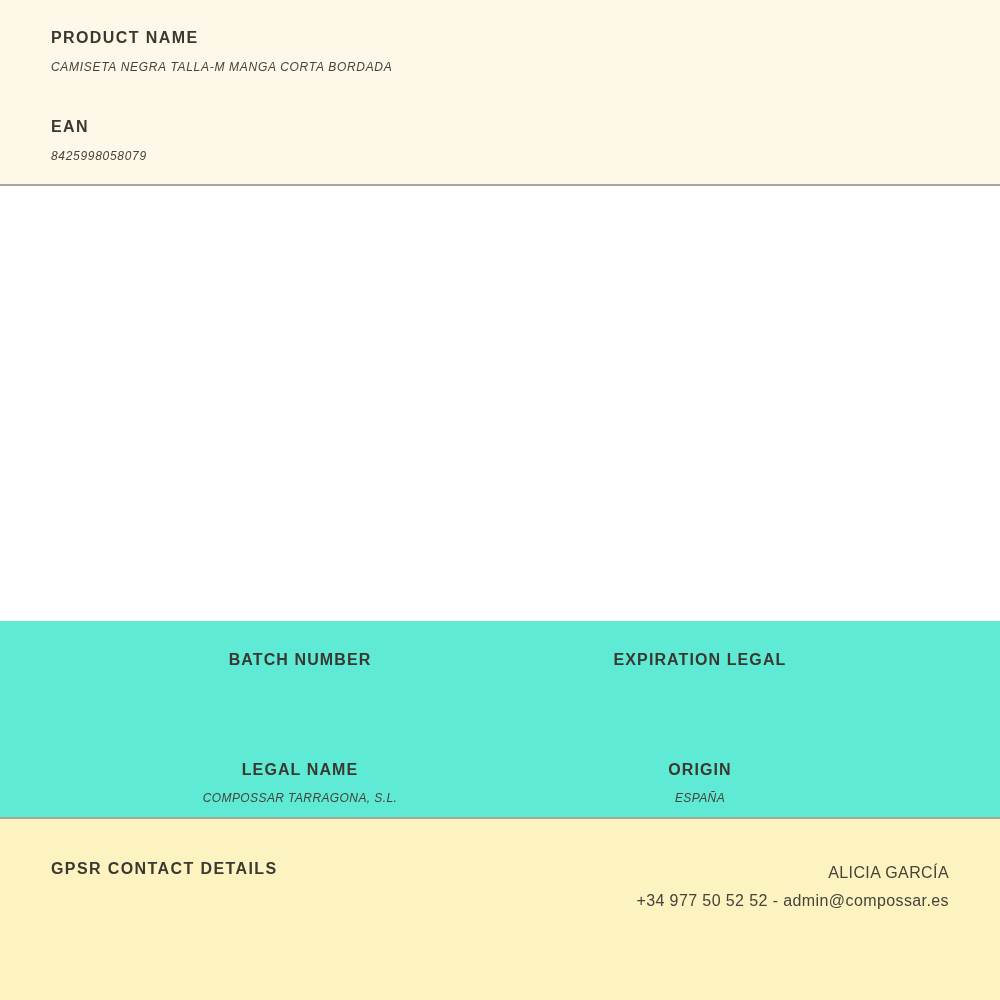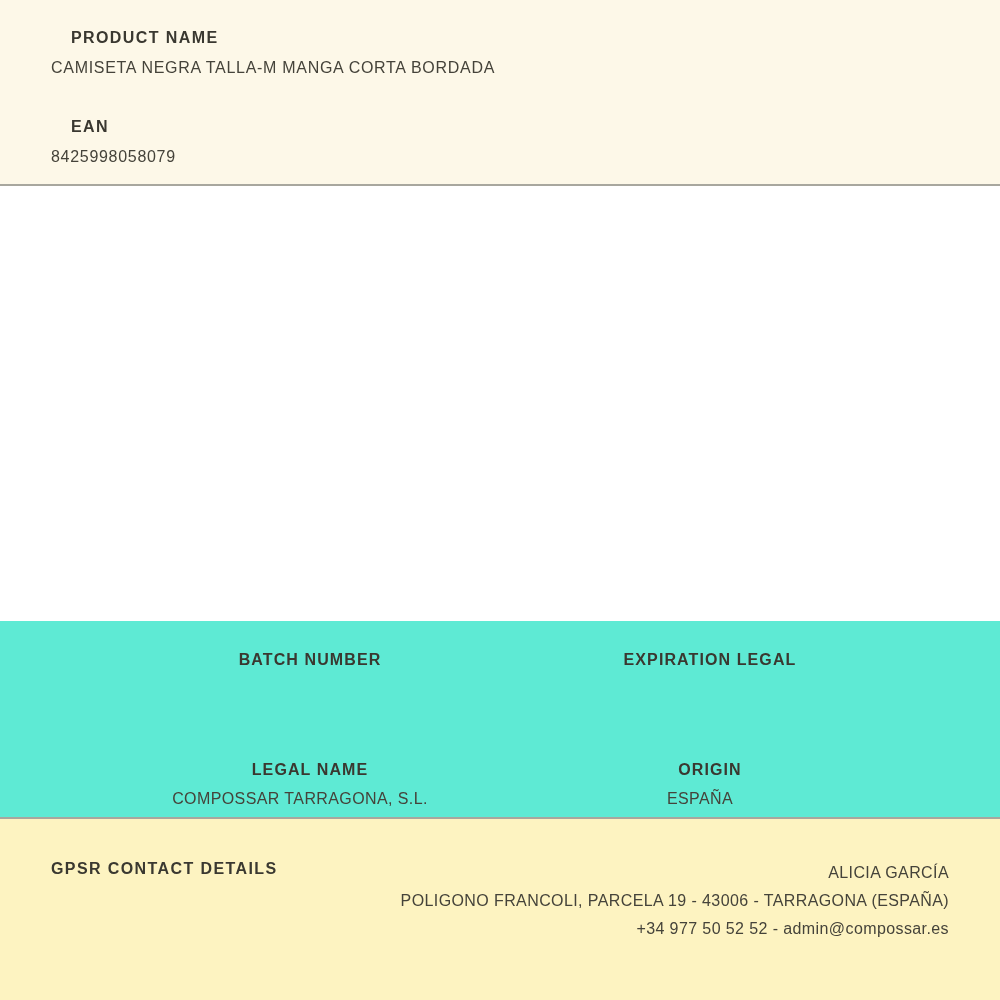--- a/index.html
+++ b/index.html
@@ -25,27 +25,27 @@
     padding: 24px 51px 0 51px;
     border-bottom: 2px solid #a8a79e;
     flex: none;
   }
   .field-label {
     font-size: 16px;
     font-weight: bold;
     letter-spacing: 1.4px;
     color: #3a3830;
     line-height: 19px;
-    margin-left: 20px;
   }
   .field-value {
-    font-size: 16px;
+    font-size: 12px;
     letter-spacing: 0.7px;
     color: #45433a;
     line-height: 19px;
+    font-style: italic;
   }
   .section-product .field-label { margin-top: 4px; }
   .section-product .field-value { margin-top: 11px; }
   .section-product .group + .group { margin-top: 40px; }
 
   
   .section-blank {
     background: #ffffff;
     flex: 1 1 auto;
   }
@@ -140,18 +140,17 @@
         <div class="field-label">ORIGIN</div>
         <div class="field-value">ESPAÑA</div>
       </div>
     </div>
   </div>
 
   <div class="section-gpsr">
     <div class="gpsr-heading">GPSR CONTACT DETAILS</div>
     <div class="gpsr-lines">
       <div class="line">ALICIA GARCÍA</div>
-      <div class="line">POLIGONO FRANCOLI, PARCELA 19 - 43006 - TARRAGONA (ESPAÑA)</div>
       <div class="line">+34 977 50 52 52 - admin@compossar.es</div>
     </div>
   </div>
 
 </div>
 
 </body></html>

